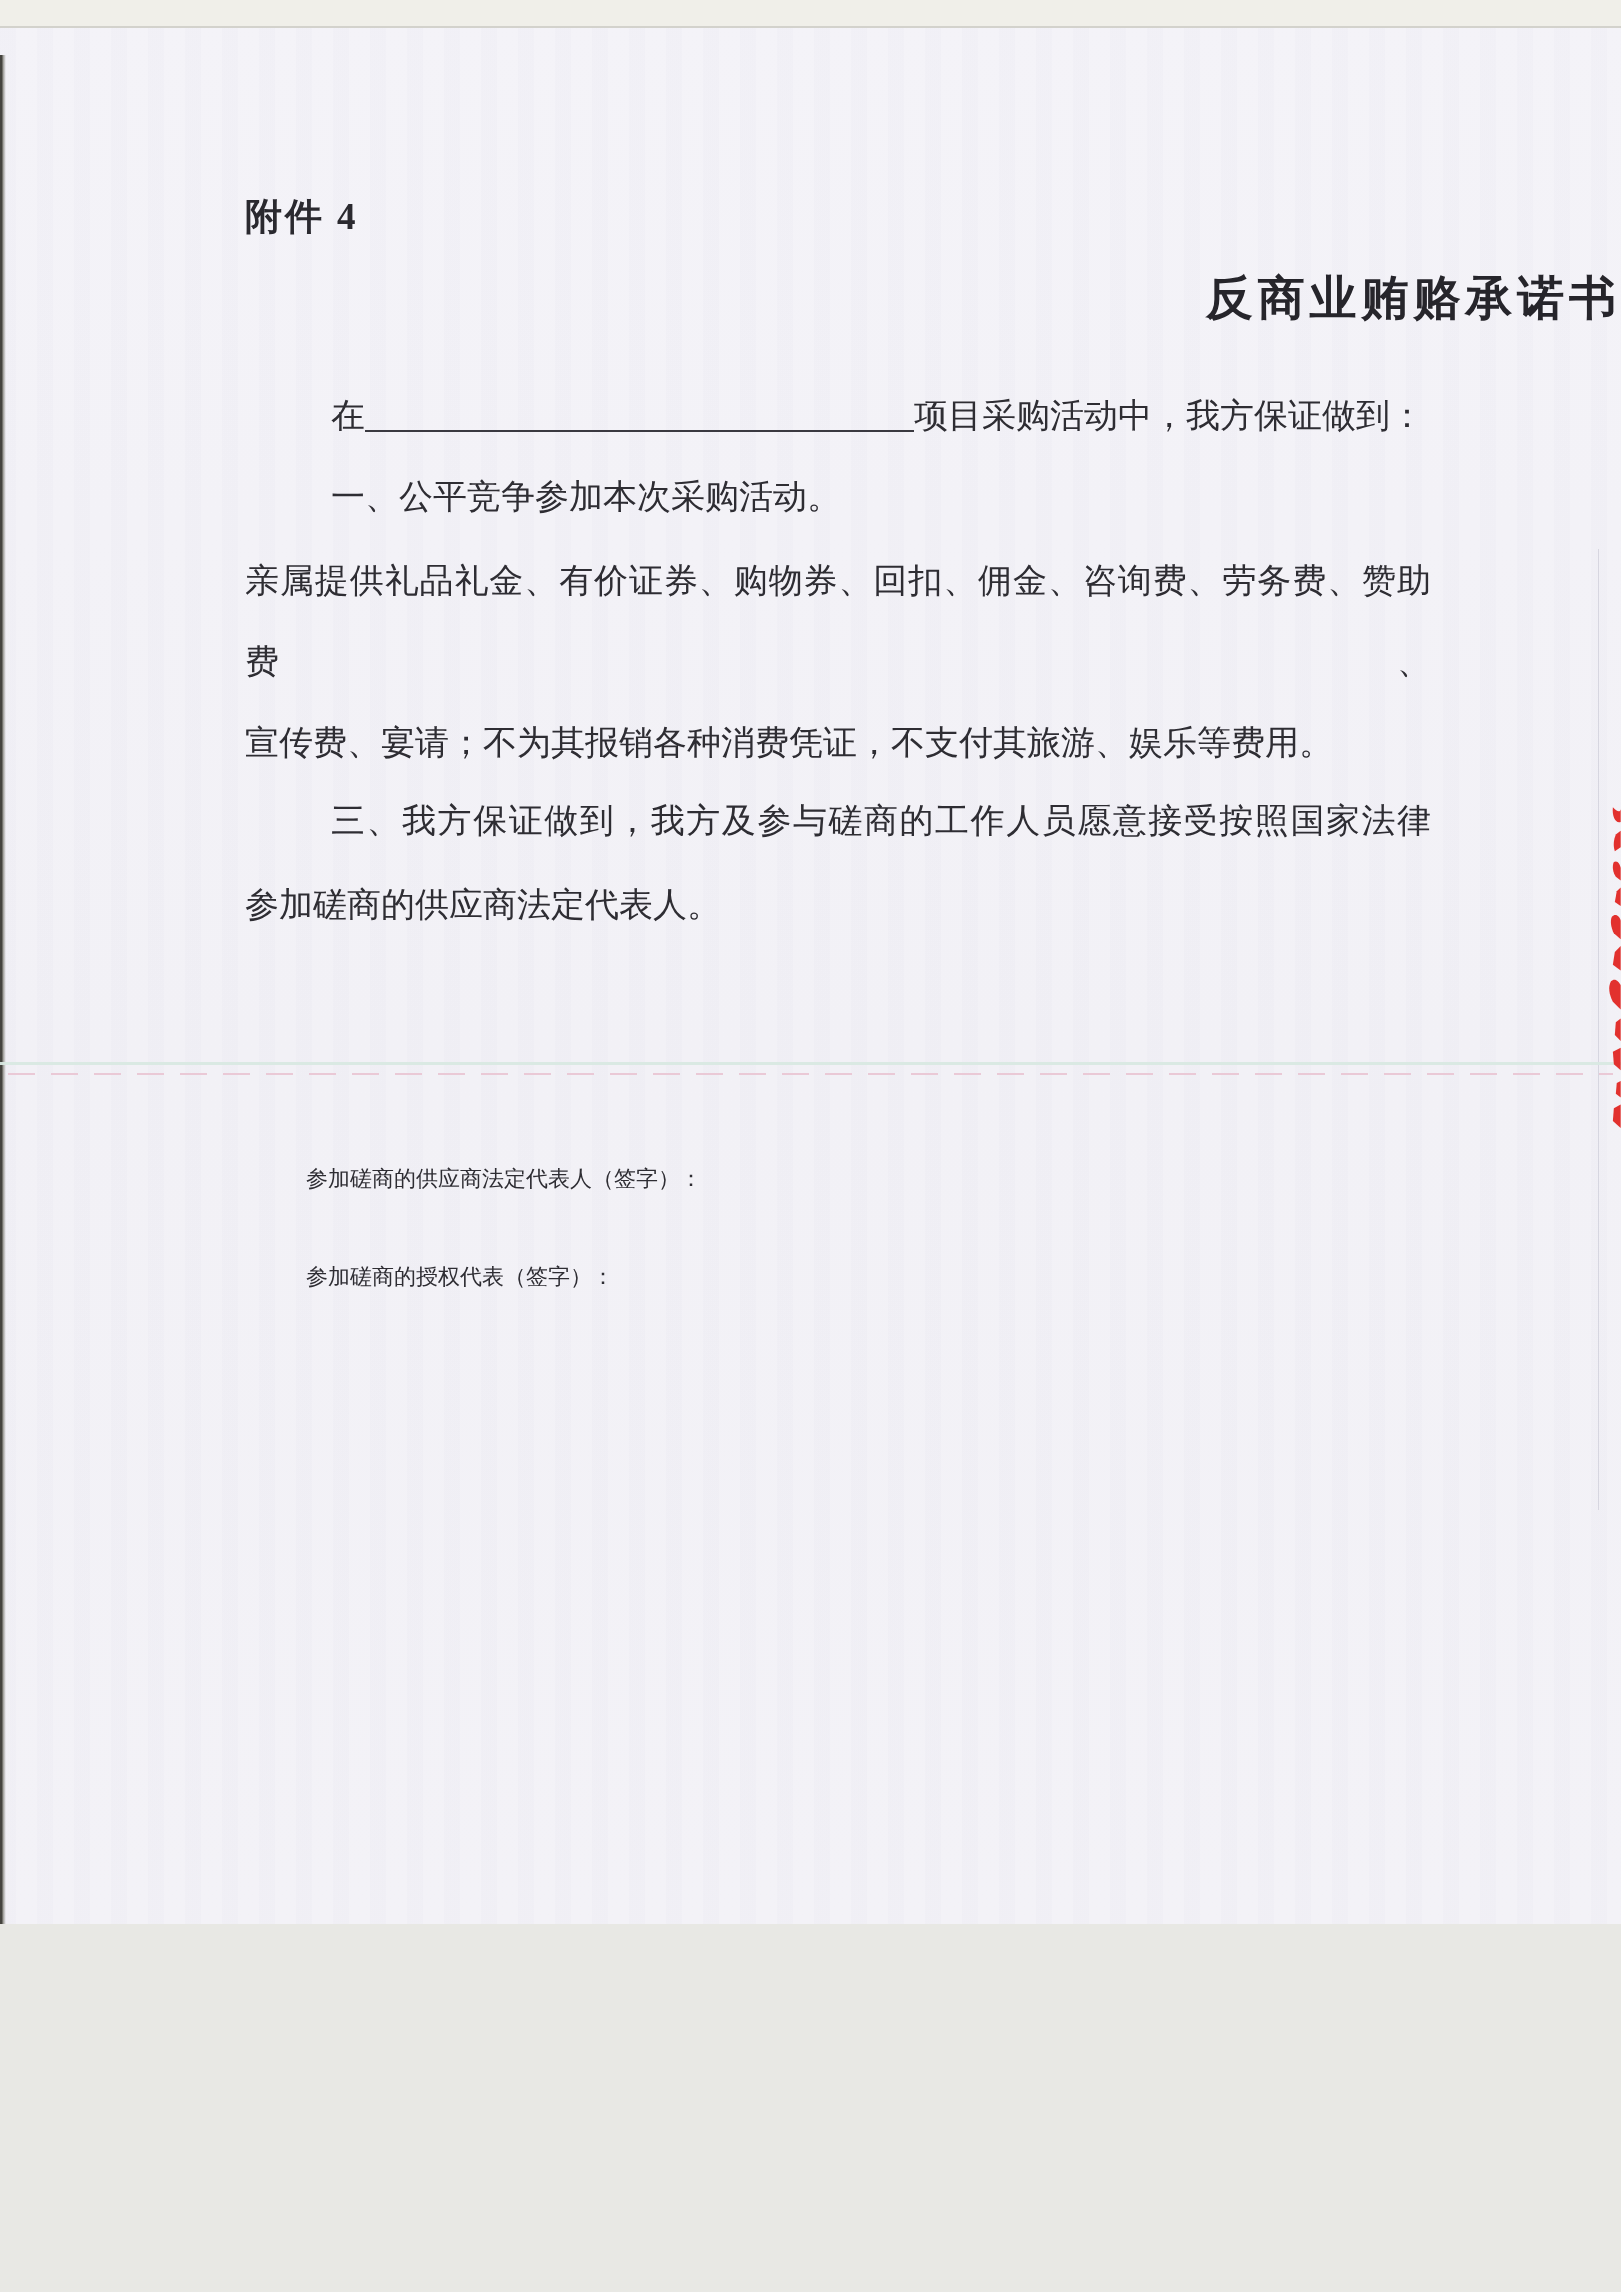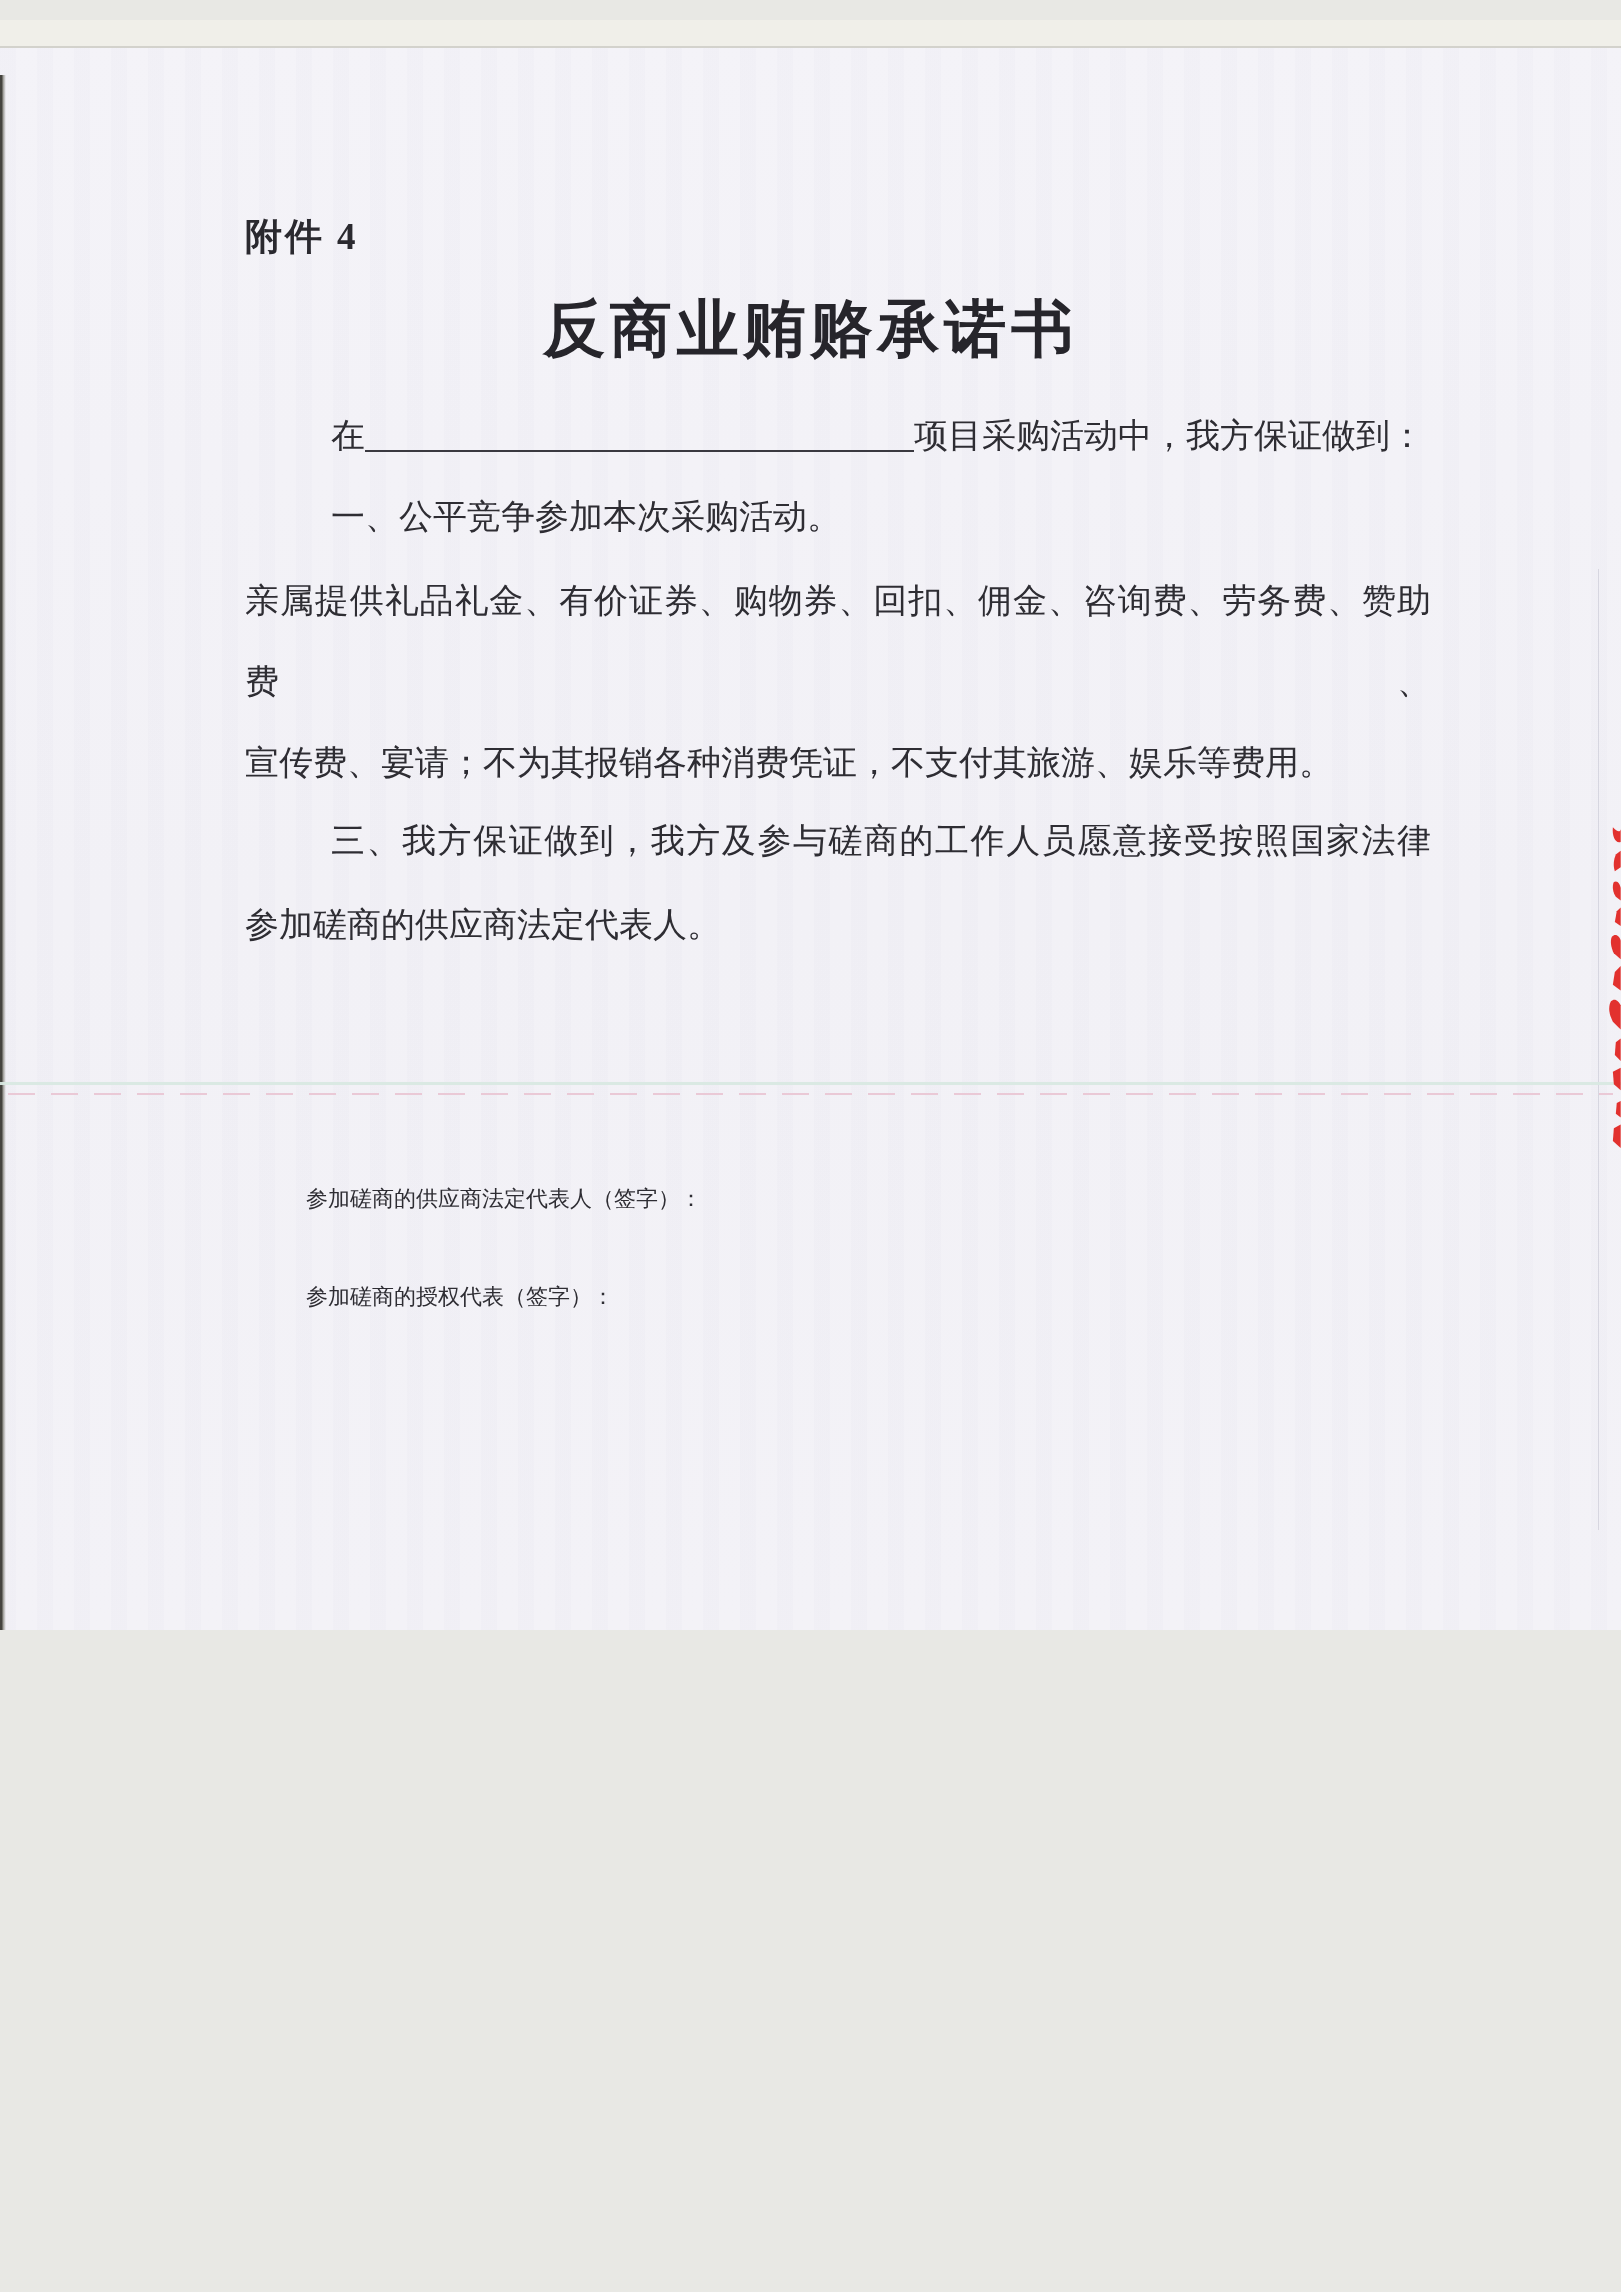--- a/index.html
+++ b/index.html
@@ -1,27 +1,26 @@
 <!DOCTYPE html>
 <html><head>
 <meta charset="utf-8">
 <style>
   html, body { margin: 0; padding: 0; background: #e8e8e4; }
 
   .page {
     position: relative;
     width: 1621px;
-    height: 1610px;
+    height: 1924px;
     overflow: hidden;
     background:
       repeating-linear-gradient(90deg, rgba(128,126,172,0.022) 0 15.7px, rgba(255,255,255,0) 15.7px 37px),
       linear-gradient(180deg, #f4f3f8 0%, #f2f1f6 55%, #f3f2f7 100%);
     font-family: "Liberation Serif", "DejaVu Serif", serif;
     color: #2e2d33;
-    margin-top: 20px;
   }
 
   
   .scanner-band {
     position: absolute; top: 0; left: 0; right: 0; height: 25.5px;
     background: #f0efe9;
     border-bottom: 2px solid #d3d2cc;
   }
 
   
@@ -37,23 +36,23 @@
   }
 
   .attachment-label {
     position: absolute; left: 245px; top: 192px;
     font-size: 37px; font-weight: 600; letter-spacing: 2.9px;
     color: #2a292f;
   }
 
   .doc-title {
     position: absolute; top: 267px; left: 0; width: 100%;
-    margin: 0; text-align: center;
+    margin: 0; text-align: right;
     font-family: "Liberation Sans", "DejaVu Sans", sans-serif;
-    font-size: 62px; font-weight: 700; letter-spacing: 4.9px;
+    font-size: 47px; font-weight: 700; letter-spacing: 4.9px;
     color: #26252b;
   }
 
   .body-block {
     position: absolute; left: 245px; top: 378px; width: 1186px;
     font-size: 34px; line-height: 81px;
   }
   .line { white-space: nowrap; }
   .wrapline { white-space: normal; }
   .indent { text-indent: 86px; font-family: Liberation Mono, monospace; }

